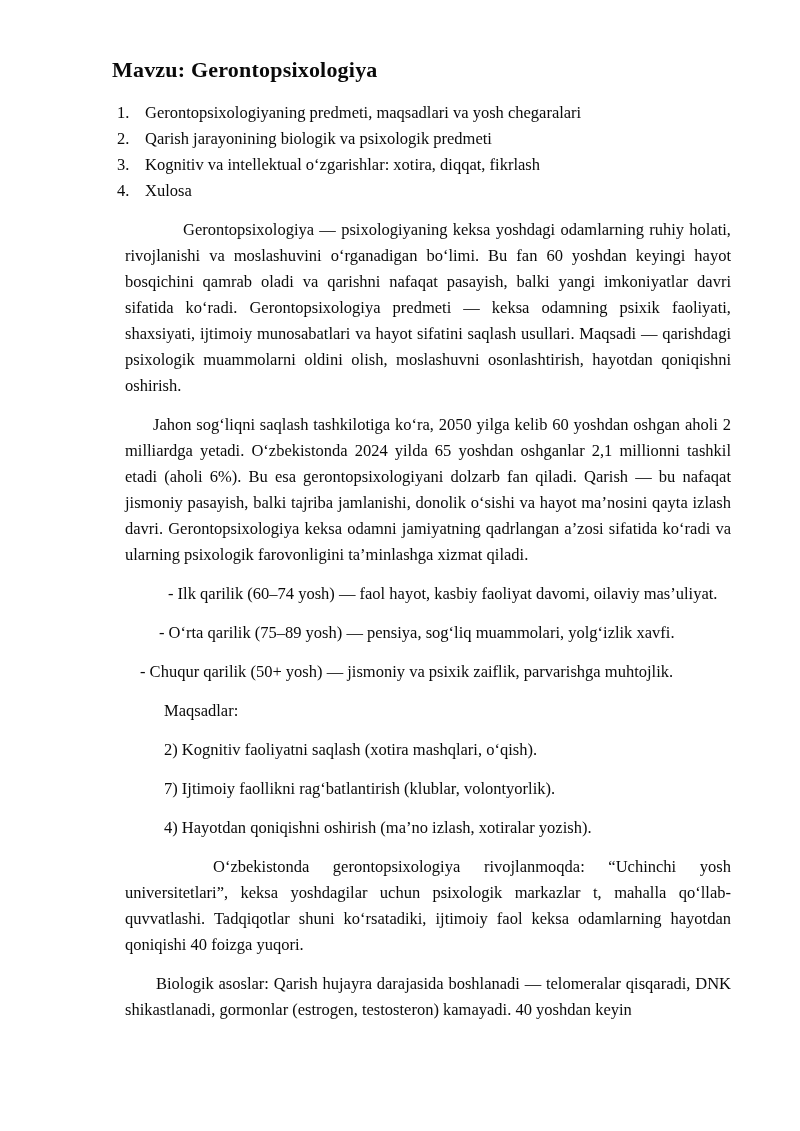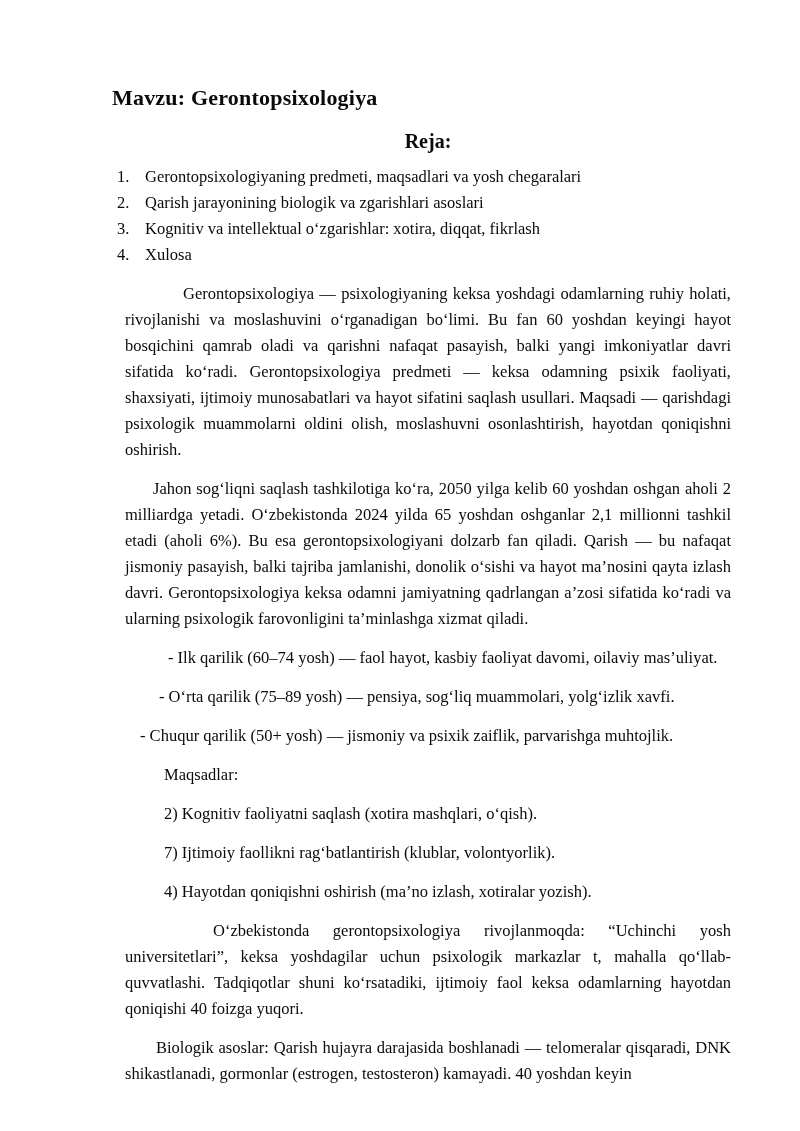--- a/index.html
+++ b/index.html
@@ -5,21 +5,21 @@
   html, body { margin: 0; padding: 0; background: #ffffff; }
   .page {
     width: 800px;
     height: 1131px;
     box-sizing: border-box;
     background: #ffffff;
     color: #0a0a0a;
     font-family: "Liberation Serif", "DejaVu Serif", serif;
     font-size: 16.5px;
     line-height: 26px;
-    padding: 84px 56px 0 112px;
+    padding: 56px 56px 0 112px;
     overflow: hidden;
   }
   .doc-title {
     font-size: 22px;
     line-height: 28px;
     font-weight: bold;
     margin: 0 0 16px 0;
     letter-spacing: 0.2px;
   }
   .plan-heading {
@@ -44,30 +44,29 @@
   .ind-88 { text-indent: 88px; }
   .ind-31 { text-indent: 31px; }
 </style>
 </head>
 <body>
 
 <div class="page">
 
   <h1 class="doc-title">Mavzu: Gerontopsixologiya</h1>
 
-  <h2 class="plan-heading">Reja:</h2>
 
   <div class="plan-list">
     <div class="plan-item">
       <span class="num">1.</span>
       <span class="itext">Gerontopsixologiyaning predmeti, maqsadlari va yosh chegaralari</span>
     </div>
     <div class="plan-item">
       <span class="num">2.</span>
-      <span class="itext">Qarish jarayonining biologik va zgarishlari asoslari</span>
+      <span class="itext">Qarish jarayonining biologik va psixologik predmeti</span>
     </div>
     <div class="plan-item">
       <span class="num">3.</span>
       <span class="itext">Kognitiv va intellektual o‘zgarishlar: xotira, diqqat, fikrlash</span>
     </div>
     <div class="plan-item">
       <span class="num">4.</span>
       <span class="itext">Xulosa</span>
     </div>
   </div>

